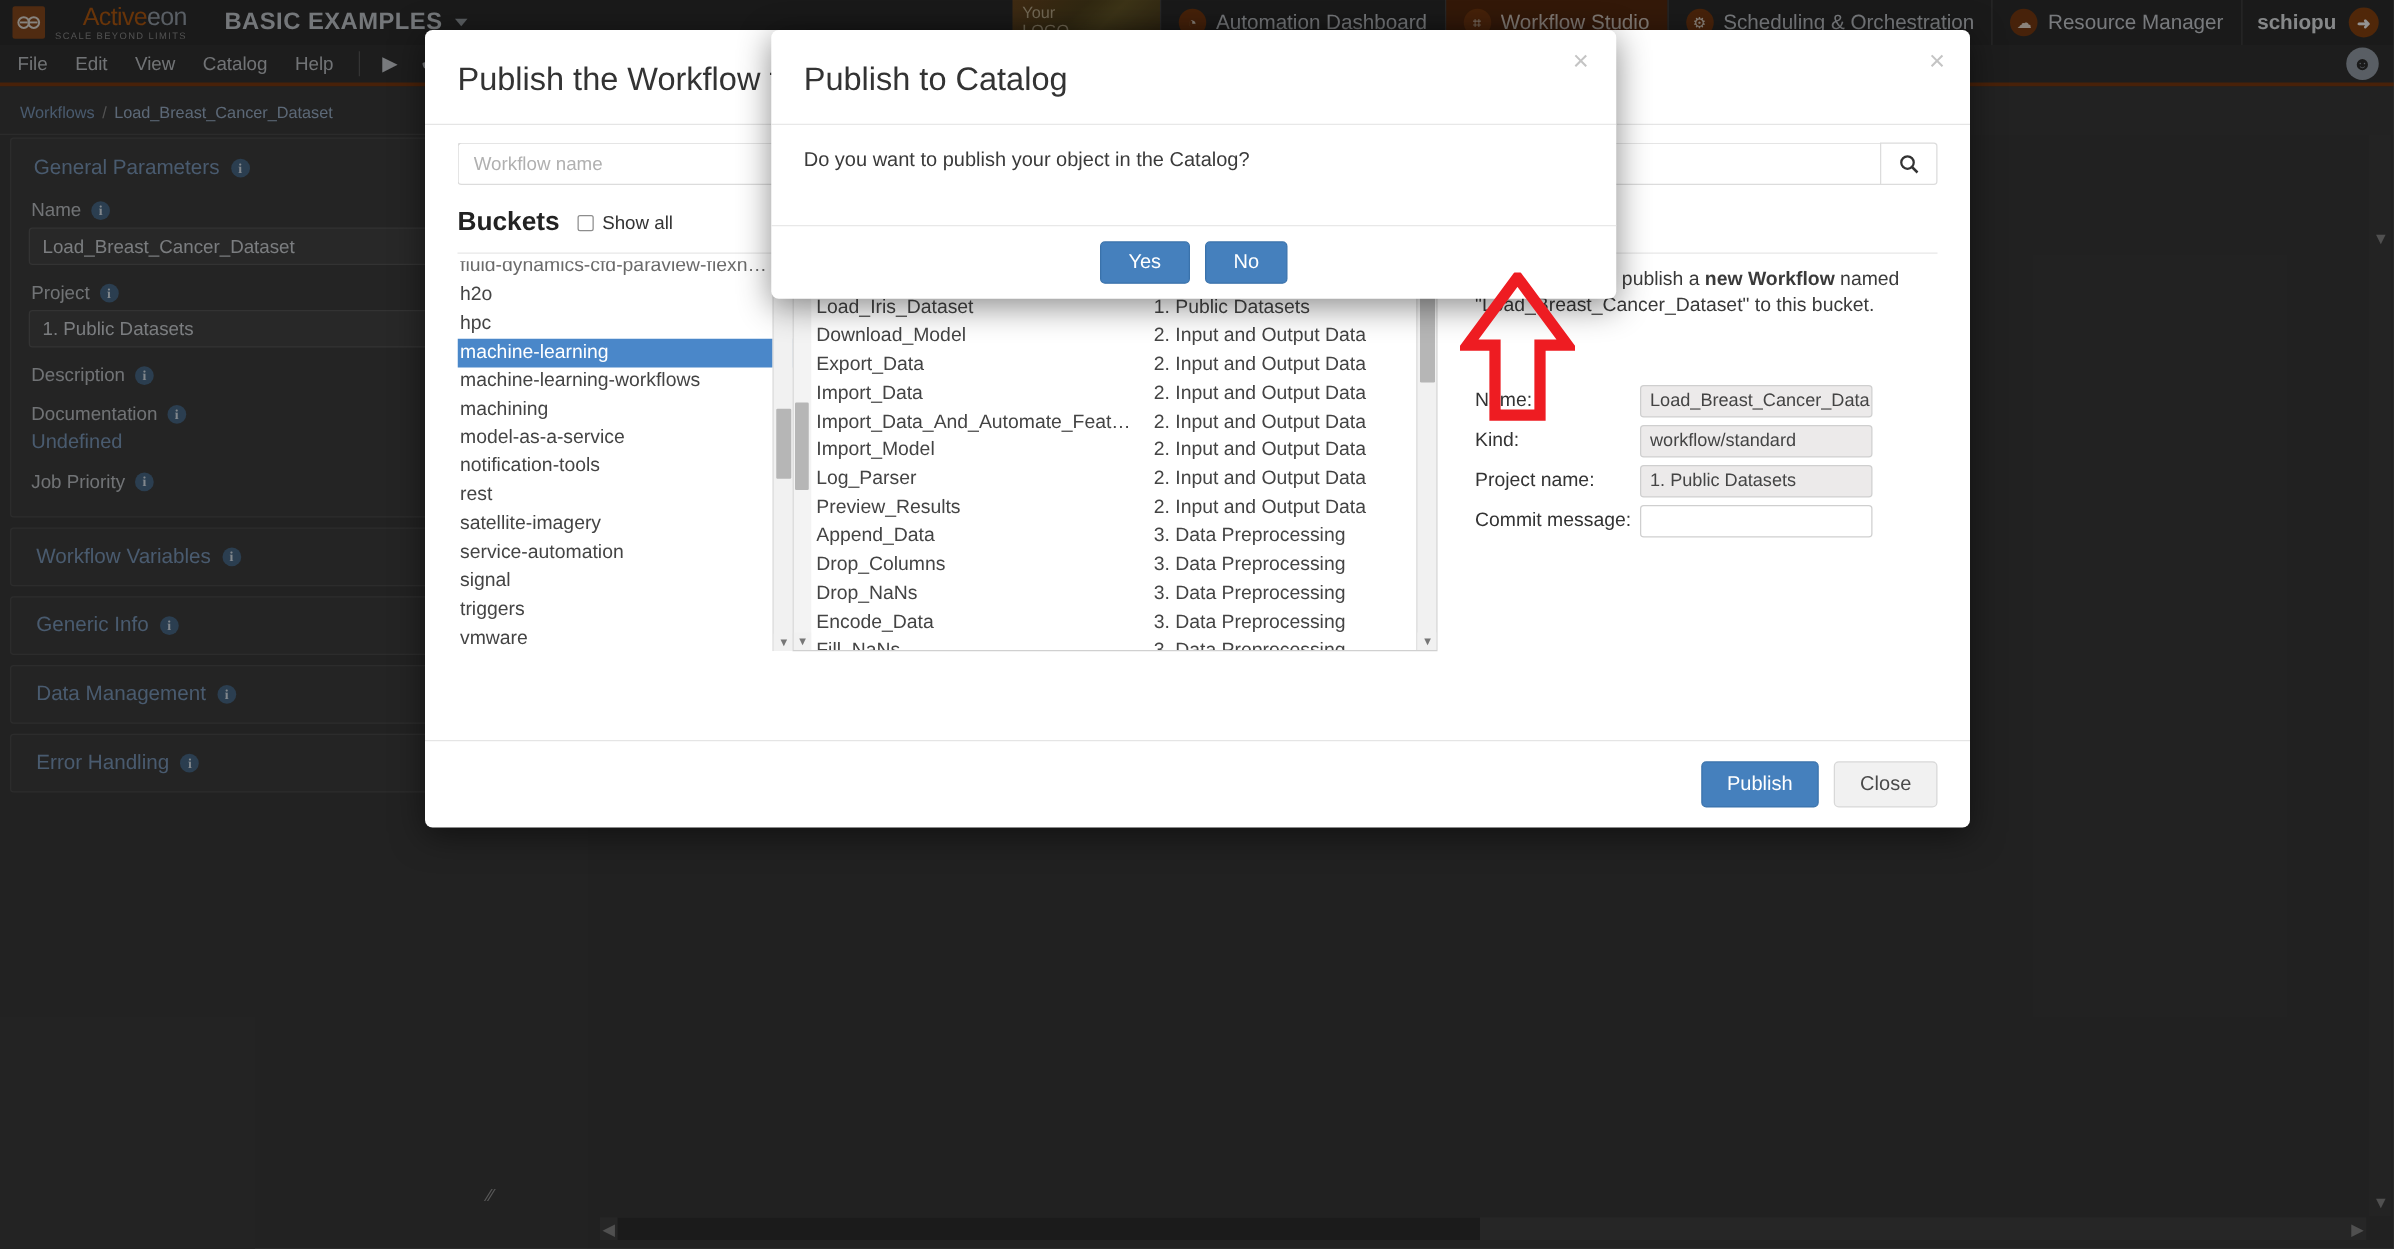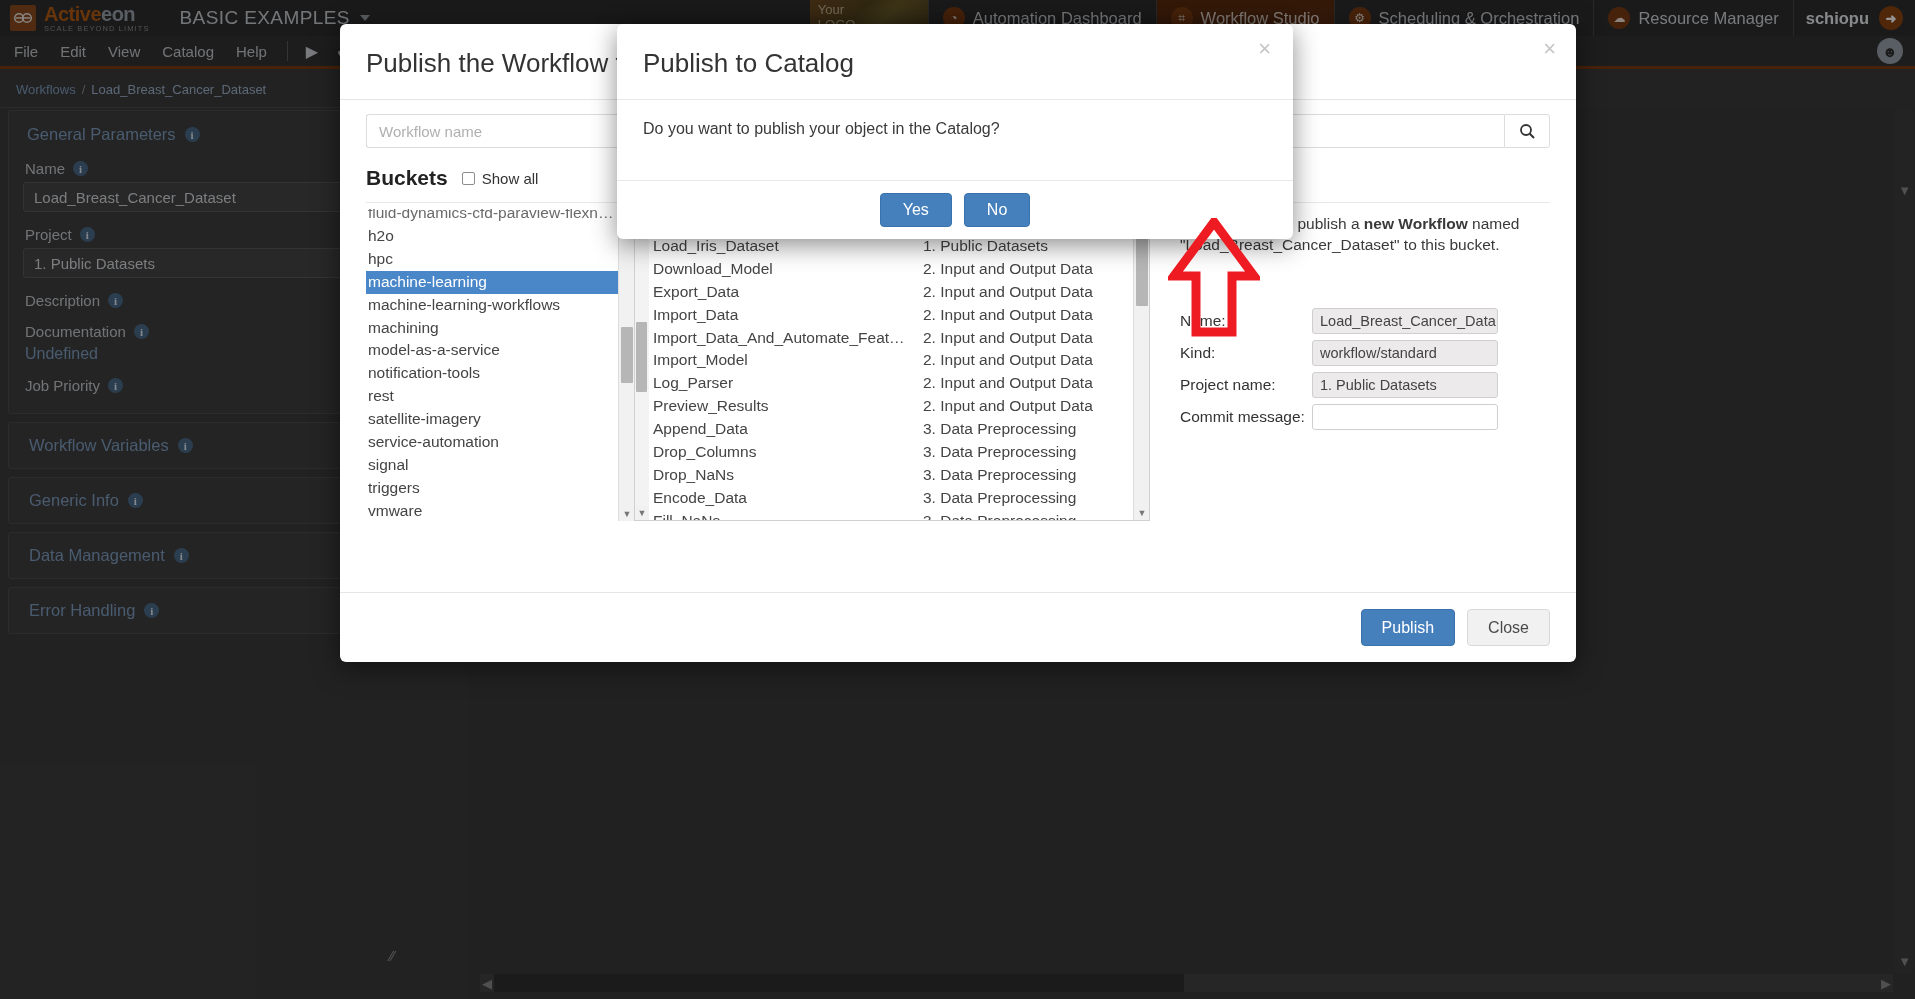--- a/index.html
+++ b/index.html
@@ -33,30 +33,31 @@
     padding: 0 10px;
   }
   .logo-mark {
     width: 26px; height: 26px; background: #8a4a1e;
     display: flex; align-items: center; justify-content: center;
     border-radius: 2px;
   }
   .logo-mark svg { display:block; }
   .logo-words { line-height: 1; }
   .logo-top {
-    font-size: 20px; font-weight: 700; letter-spacing: -0.5px;
+    font-size: 20px; font-weight: 400; letter-spacing: -0.5px;
     color: #b35a10;
+    text-align: right;
   }
   .logo-top .eon { color: #9aa3ad; }
   .logo-sub {
     font-size: 7.5px; letter-spacing: 1.1px; color: #8d8d8d; margin-top: 1px;
   }
   .app-title {
     display: flex; align-items: center; gap: 10px;
-    font-size: 19px; font-weight: 400; color: #c9cdd2;
+    font-size: 19px; font-weight: 700; color: #c9cdd2;
     padding: 0 6px 0 20px; letter-spacing: 0.4px;
   }
   .caret-down {
     width: 0; height: 0; border-left: 5px solid transparent;
     border-right: 5px solid transparent; border-top: 6px solid #9aa0a6;
   }
   .nav-spacer { flex: 1; }
   .your-logo {
     width: 118px; background:
       linear-gradient(135deg,#6e4a22 0%,#55461f 40%,#6a5b2a 60%,#4a3a1c 100%);

